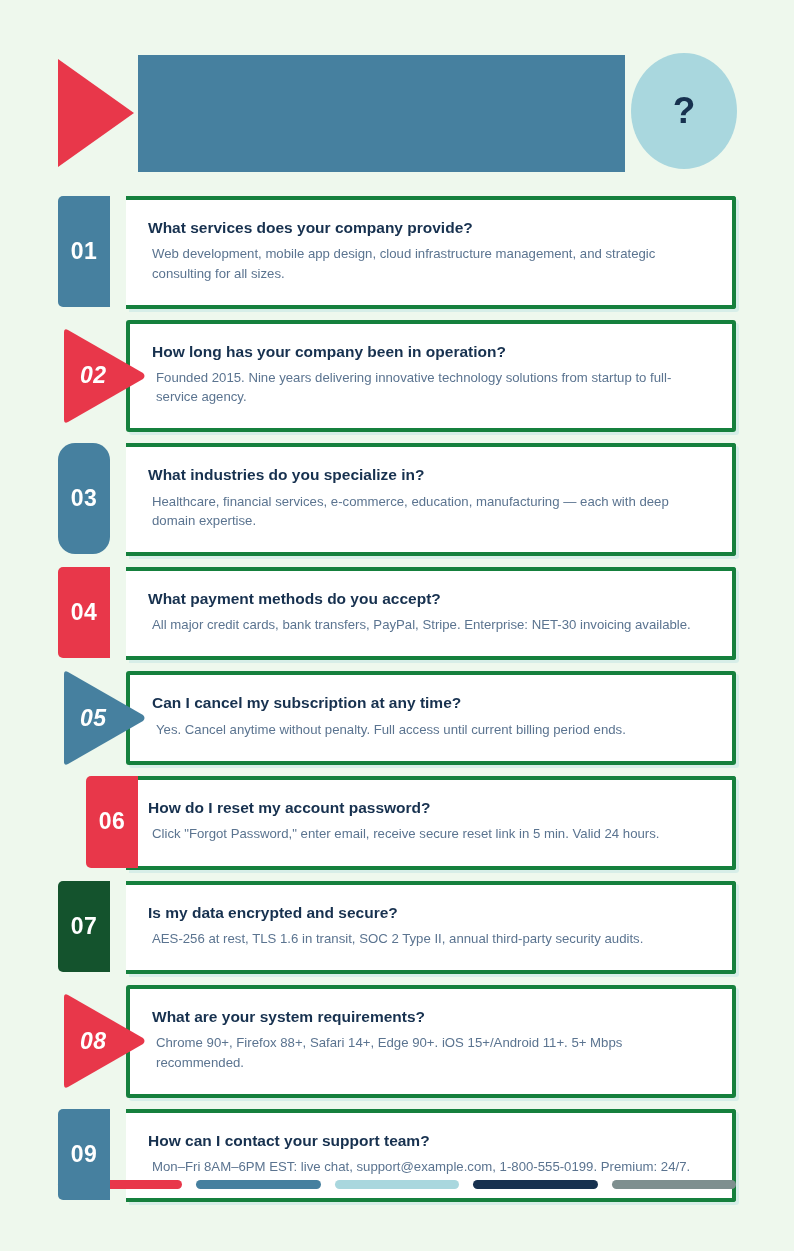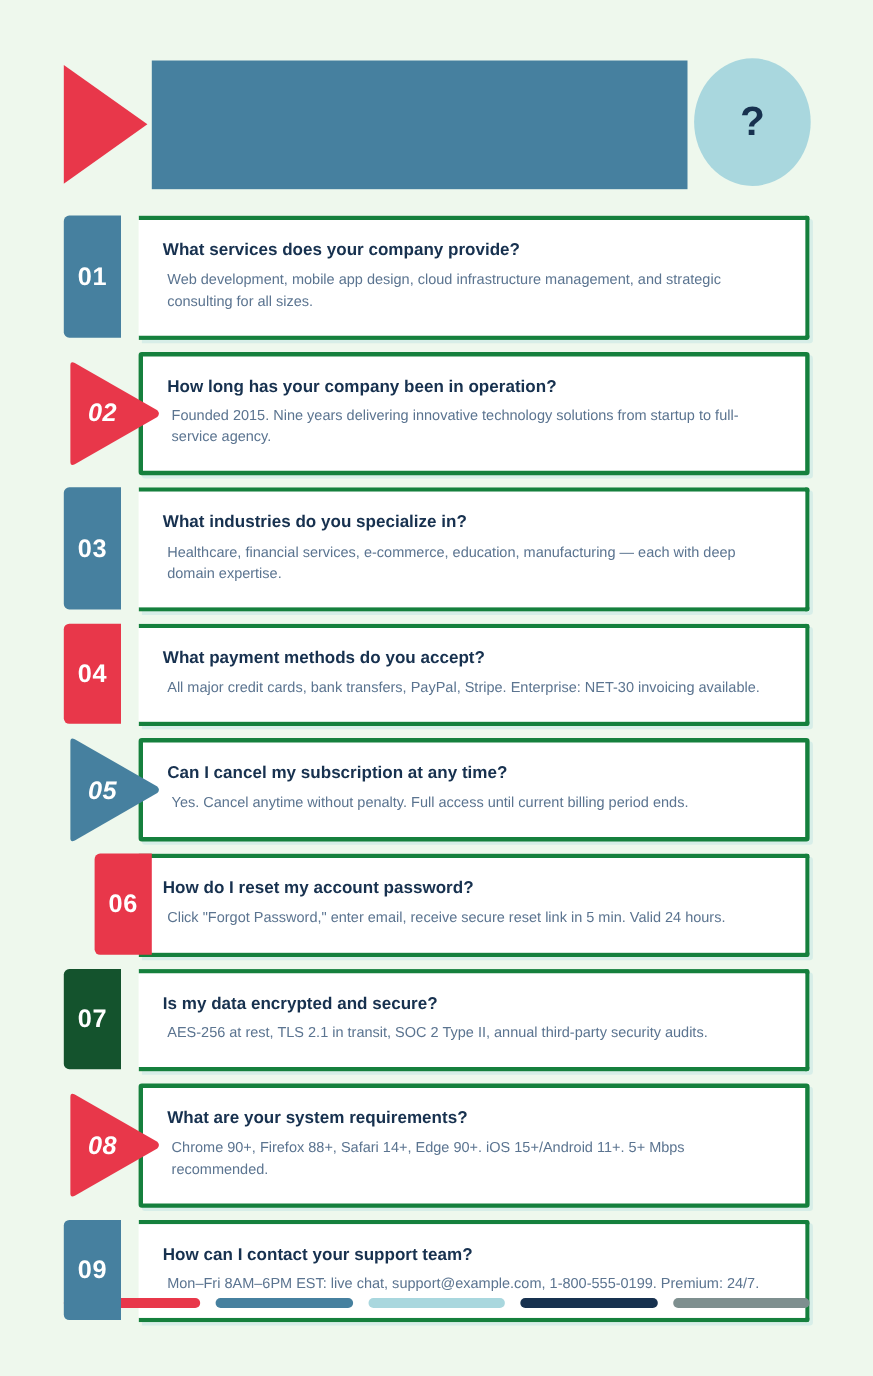--- a/index.html
+++ b/index.html
@@ -236,21 +236,21 @@
               <path d="M4 5 Q4 1 8 3 L83 46 Q86 49 83 52 L8 95 Q4 97 4 93 Z" fill="#e8374a"></path>
             </svg></div>
           <span class="faq-num">02</span>
         </div>
       </div>
       <div class="faq-item rect">
         <div class="faq-card">
           <p class="faq-question">What industries do you specialize in?</p>
           <p class="faq-answer">Healthcare, financial services, e-commerce, education, manufacturing — each with deep domain expertise.</p>
         </div>
-        <div class="faq-badge" style="background: rgb(70, 128, 159);">
+        <div class="faq-badge" style="background: rgb(70, 128, 159); border-radius: 17px;">
           <span class="faq-num">03</span>
         </div>
       </div>
       <div class="faq-item rect">
         <div class="faq-card">
           <p class="faq-question">What payment methods do you accept?</p>
           <p class="faq-answer">All major credit cards, bank transfers, PayPal, Stripe. Enterprise: NET-30 invoicing available.</p>
         </div>
         <div class="faq-badge" style="background: rgb(232, 55, 74);">
           <span class="faq-num">04</span>
@@ -273,21 +273,21 @@
           <p class="faq-question">How do I reset my account password?</p>
           <p class="faq-answer">Click "Forgot Password," enter email, receive secure reset link in 5 min. Valid 24 hours.</p>
         </div>
         <div class="faq-badge" style="background: rgb(232, 55, 74); margin-left: 28px;">
           <span class="faq-num">06</span>
         </div>
       </div>
       <div class="faq-item rect">
         <div class="faq-card">
           <p class="faq-question">Is my data encrypted and secure?</p>
-          <p class="faq-answer">AES-256 at rest, TLS 2.1 in transit, SOC 2 Type II, annual third-party security audits.</p>
+          <p class="faq-answer">AES-256 at rest, TLS 1.6 in transit, SOC 2 Type II, annual third-party security audits.</p>
         </div>
         <div class="faq-badge" style="background: #14532d;">
           <span class="faq-num">07</span>
         </div>
       </div>
       <div class="faq-item tri">
         <div class="faq-card">
           <p class="faq-question">What are your system requirements?</p>
           <p class="faq-answer">Chrome 90+, Firefox 88+, Safari 14+, Edge 90+. iOS 15+/Android 11+. 5+ Mbps recommended.</p>
         </div>

